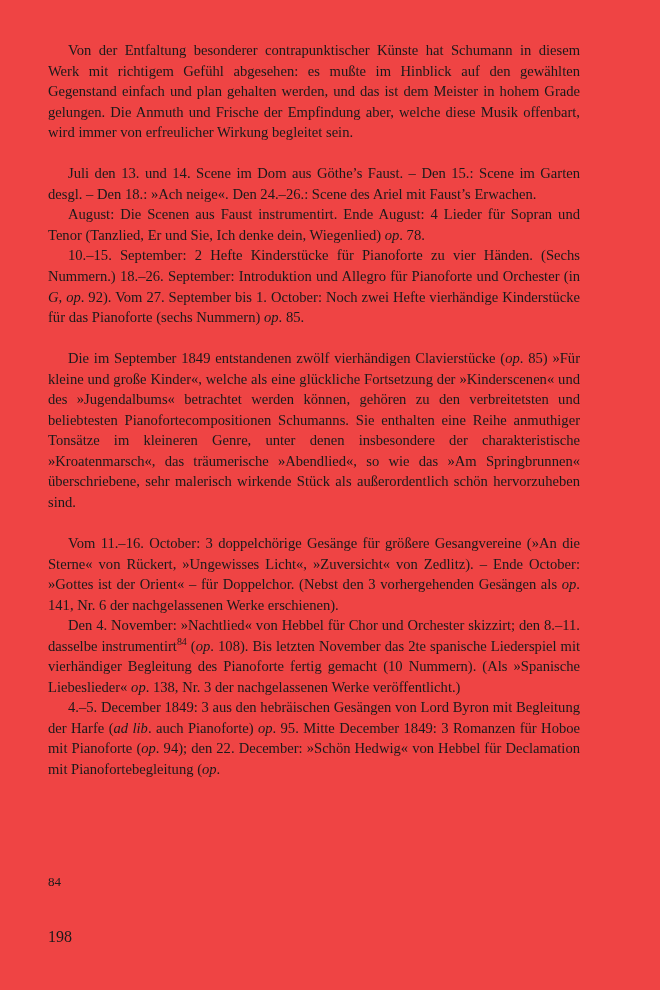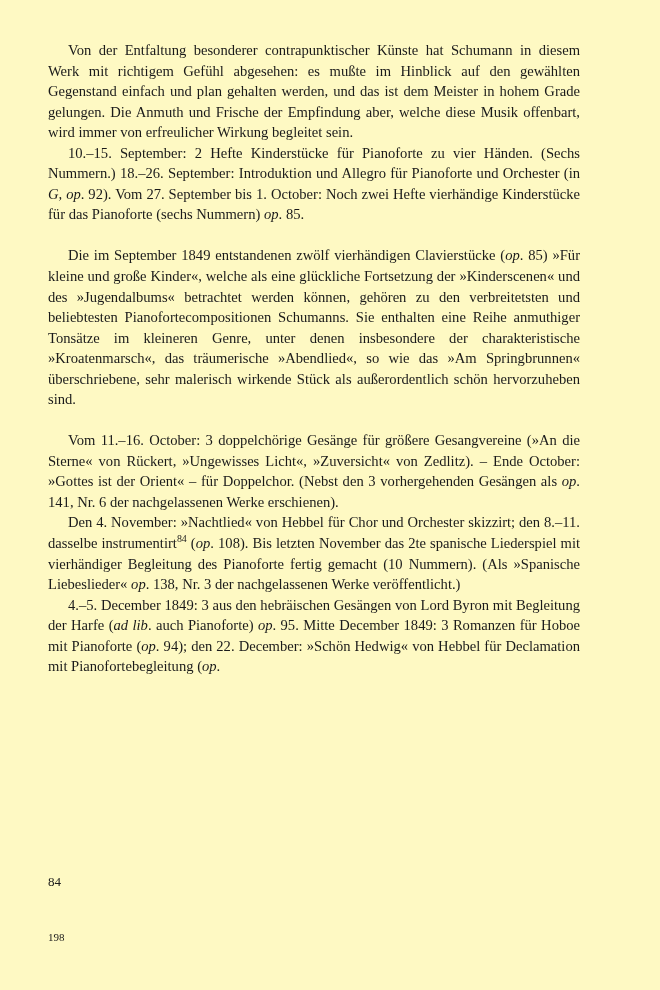--- a/index.html
+++ b/index.html
@@ -4,21 +4,21 @@
 <style>
   html, body {
     margin: 0;
     padding: 0;
     background: #ffffff;
   }
   .page {
     position: relative;
     width: 660px;
     height: 990px;
-    background: #fef9c3;
+    background: #ef4444;
     overflow: hidden;
     font-family: "Liberation Serif", "DejaVu Serif", serif;
     color: #1a1a1a;
   }
   .textblock {
     position: absolute;
     left: 48px;
     top: 40px;
     width: 532px;
   }
@@ -60,31 +60,33 @@
   }
   .footnote .fn-num {
     position: absolute;
     left: 0;
     top: 0;
   }
   .folio {
     position: absolute;
     left: 48px;
     top: 929px;
-    font-size: 11px;
+    font-size: 16px;
     line-height: 16px;
   }
 </style>
 </head>
 <body>
 
 <div class="page">
 
   <div class="textblock" id="textblock">
       <p class="para indent"><span>Von der Entfaltung besonderer contrapunktischer Künste hat Schumann in diesem Werk mit richtigem Gefühl abgesehen: es mußte im Hinblick auf den gewählten Gegenstand einfach und plan gehalten werden, und das ist dem Meister in hohem Grade gelungen. Die Anmuth und Frische der Empfindung aber, welche diese Musik offenbart, wird immer von erfreulicher Wirkung begleitet sein.</span></p>
+      <p class="para indent gap-before"><span>Juli den 13. und 14. Scene im Dom aus Göthe’s Faust. – Den 15.: Scene im Garten desgl. – Den 18.: »Ach neige«. Den 24.–26.: Scene des Ariel mit Faust’s Erwachen.</span></p>
+      <p class="para indent"><span>August: Die Scenen aus Faust instrumentirt. Ende August: 4 Lieder für Sopran und Tenor (Tanzlied, Er und Sie, Ich denke dein, Wiegenlied) </span><em class="it">op</em><span>. 78.</span></p>
       <p class="para indent"><span>10.–15. September: 2 Hefte Kinderstücke für Pianoforte zu vier Händen. (Sechs Nummern.) 18.–26. September: Introduktion und Allegro für Pianoforte und Orchester (in </span><em class="it">G, op</em><span>. 92). Vom 27. September bis 1. October: Noch zwei Hefte vierhändige Kinderstücke für das Pianoforte (sechs Nummern) </span><em class="it">op</em><span>. 85.</span></p>
       <p class="para indent gap-before"><span>Die im September 1849 entstandenen zwölf vierhändigen Clavierstücke (</span><em class="it">op</em><span>. 85) »Für kleine und große Kinder«, welche als eine glückliche Fortsetzung der »Kinderscenen« und des »Jugendalbums« betrachtet werden können, gehören zu den verbreitetsten und beliebtesten Pianofortecompositionen Schumanns. Sie enthalten eine Reihe anmuthiger Tonsätze im kleineren Genre, unter denen insbesondere der charakteristische »Kroatenmarsch«, das träumerische »Abendlied«, so wie das »Am Springbrunnen« überschriebene, sehr malerisch wirkende Stück als außerordentlich schön hervorzuheben sind.</span></p>
       <p class="para indent gap-before"><span>Vom 11.–16. October: 3 doppelchörige Gesänge für größere Gesangvereine (»An die Sterne« von Rückert, »Ungewisses Licht«, »Zuversicht« von Zedlitz). – Ende October: »Gottes ist der Orient« – für Doppelchor. (Nebst den 3 vorhergehenden Gesängen als </span><em class="it">op</em><span>. 141, Nr. 6 der nachgelassenen Werke erschienen).</span></p>
       <p class="para indent"><span>Den 4. November: »Nachtlied« von Hebbel für Chor und Orchester skizzirt; den 8.–11. dasselbe instrumentirt</span><sup class="fn">84</sup><span> (</span><em class="it">op</em><span>. 108). Bis letzten November das 2te spanische Liederspiel mit vierhändiger Begleitung des Pianoforte fertig gemacht (10 Nummern). (Als »Spanische Liebeslieder« </span><em class="it">op</em><span>. 138, Nr. 3 der nachgelassenen Werke veröffentlicht.)</span></p>
       <p class="para indent"><span>4.–5. December 1849: 3 aus den hebräischen Gesängen von Lord Byron mit Begleitung der Harfe (</span><em class="it">ad lib</em><span>. auch Pianoforte) </span><em class="it">op</em><span>. 95. Mitte December 1849: 3 Romanzen für Hoboe mit Pianoforte (</span><em class="it">op</em><span>. 94); den 22. December: »Schön Hedwig« von Hebbel für Declamation mit Pianofortebegleitung (</span><em class="it">op</em><span>.</span></p>
     </div>
 
   <div class="footnote-area" id="footnote-area">
       <div class="footnote"><span class="fn-num">84</span></div>
     </div>

